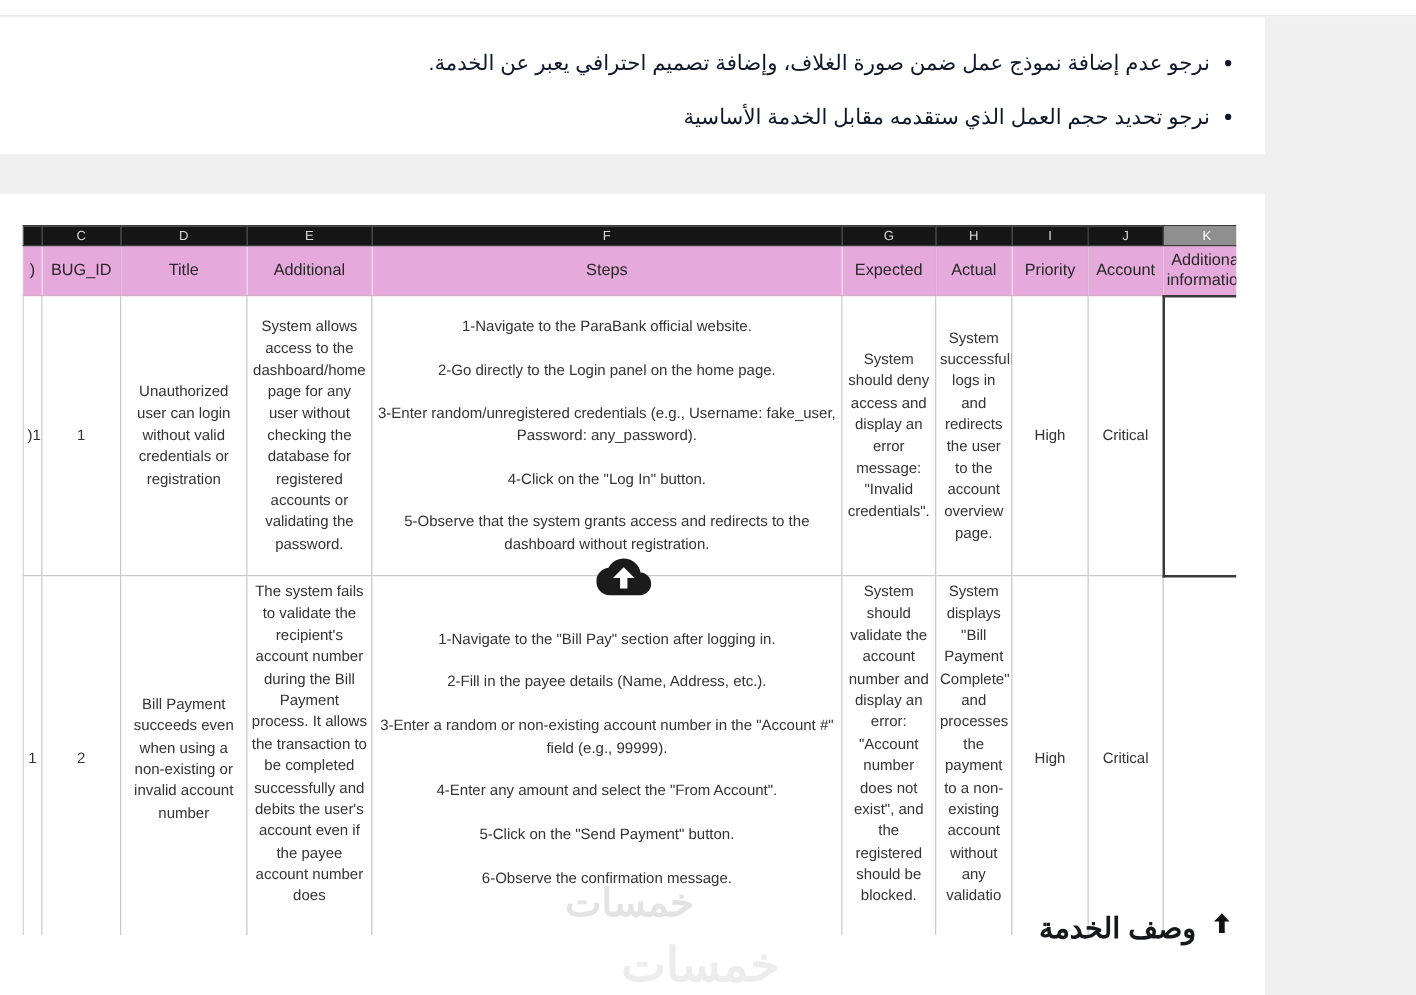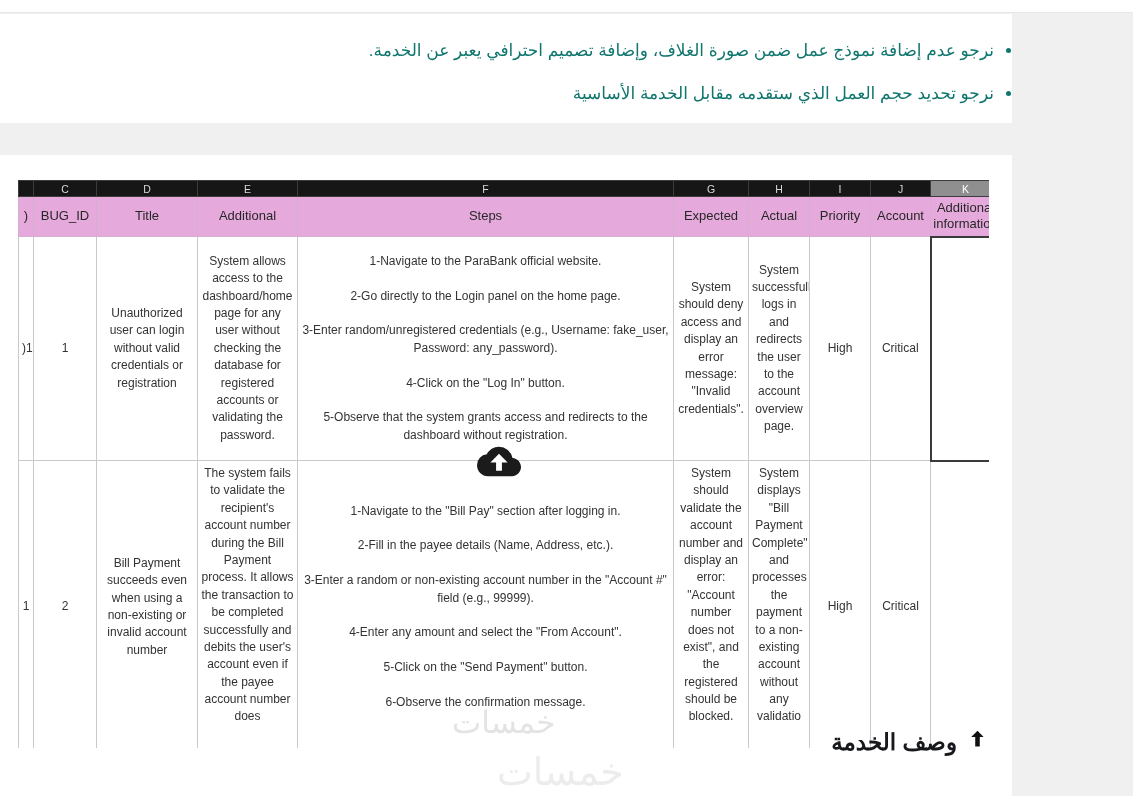--- a/index.html
+++ b/index.html
@@ -21,22 +21,22 @@
   .top-strip{
     position:absolute;top:0;left:0;width:1133px;height:13px;
     background:var(--card-bg);border-bottom:1px solid #e7e7e7;
   }
   .notes-card{
     position:absolute;top:14px;left:0;width:1012px;height:109px;
     background:var(--card-bg);
   }
   .notes-list{
     direction:rtl;text-align:right;
-    padding:26px 18px 0 0;list-style:disc;
-    color:#0f766e;font-size:17px;
+    padding:26px 44px 0 0;list-style:disc;
+    color:#0f172a;font-size:17px;
   }
   .notes-list li{margin-bottom:20px;line-height:1.35;}
   .main-card{
     position:absolute;top:155px;left:0;width:1012px;height:641px;
     background:var(--card-bg);
   }
   .sheet-wrap{
     position:absolute;left:18px;top:25px;width:971px;height:568px;
     overflow:hidden;background:#fff;
   }
@@ -63,21 +63,21 @@
   .row-1 td{height:224px;}
   .row-2 td{height:293px;}
   .row-sliver td{height:12px;padding:0;font-size:9px;color:#444;overflow:hidden;}
   .steps-cell{white-space:pre-line;line-height:1.5;margin-left:47px;}
   .va-top{vertical-align:top !important;padding-top:4px !important;}
   td.sel-cell{border:2px solid var(--selection-border) !important;}
   .cloud-icon{
     position:absolute;left:477px;top:288px;z-index:6;line-height:0;
   }
   .watermark{
-    position:absolute;z-index:5;color:#e3e3e3;font-weight:normal;
+    position:absolute;z-index:5;color:#e3e3e3;font-weight:bold;
     letter-spacing:1px;pointer-events:none;
   }
   .watermark-1{left:452px;top:549px;font-size:31px;}
   .watermark-2{left:497px;top:595px;font-size:38px;color:#ececec;}
   .service-heading-row{
     position:absolute;top:571px;right:24px;z-index:7;
     display:flex;flex-direction:row;align-items:flex-start;gap:10px;
   }
   .service-heading{
     direction:rtl;font-size:23px;font-weight:600;color:#17181c;

